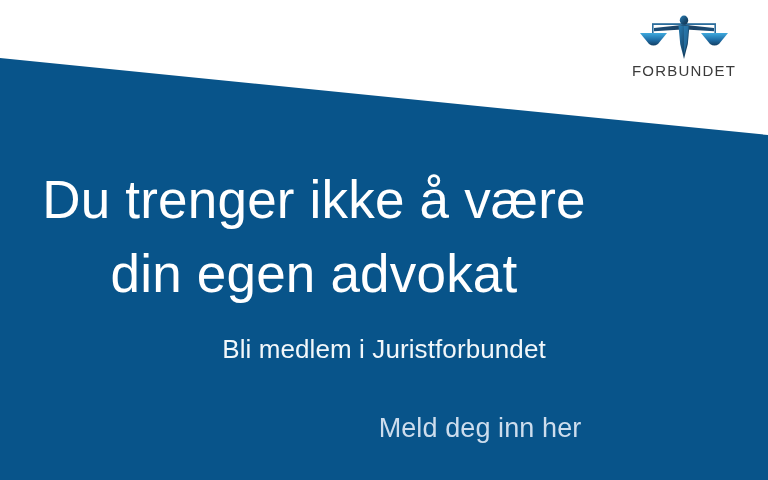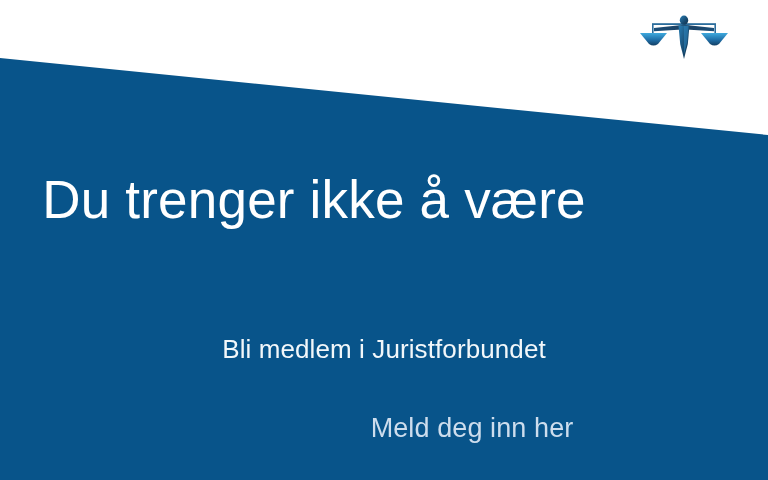--- a/index.html
+++ b/index.html
@@ -80,21 +80,21 @@
     text-align: center;
     color: #f2f7fa;
     font-size: 26px;
     font-weight: 400;
     letter-spacing: 0.1px;
     line-height: 42px;
   }
   
   .cta {
     position: absolute;
-    left: 0;
+    left: 8px;
     top: 409px;
     width: 720px;
     text-align: center;
     padding-right: 8px;
     line-height: 38px;
   }
   .cta-link {
     display: inline-block;
     margin-left: 224px;
     color: #cddded;
@@ -144,25 +144,27 @@
 
       <path d="M18 14 L46 11 L50 11 L78 14 L78 17.2 L50 15.4 L46 15.4 L18 17.2 Z" fill="url(#beamGrad)"></path>
 
       <ellipse cx="48" cy="6.2" rx="4.2" ry="4.6" fill="url(#bodyGrad)"></ellipse>
 
       <path d="M42.5 11.5 L53.5 11.5 L51.8 30 L48 45 L44.2 30 Z" fill="url(#bodyGrad)"></path>
 
       <path d="M48 12 L52.4 12 L51.2 28 L48 40 Z" fill="#2f86bf" opacity="0.55"></path>
     </svg>
     <div class="logo-text">
+      <span class="l2">FORBUNDET</span>
     </div>
   </div>
 
   <div class="headline">
     <span class="hl-line">Du trenger ikke å være</span>
+    <span class="hl-line">din egen advokat</span>
   </div>
 
   <div class="subhead">Bli medlem i Juristforbundet</div>
 
   <div class="cta">
     <a class="cta-link" href="#">Meld deg inn her</a>
   </div>
 
 </div>
 

